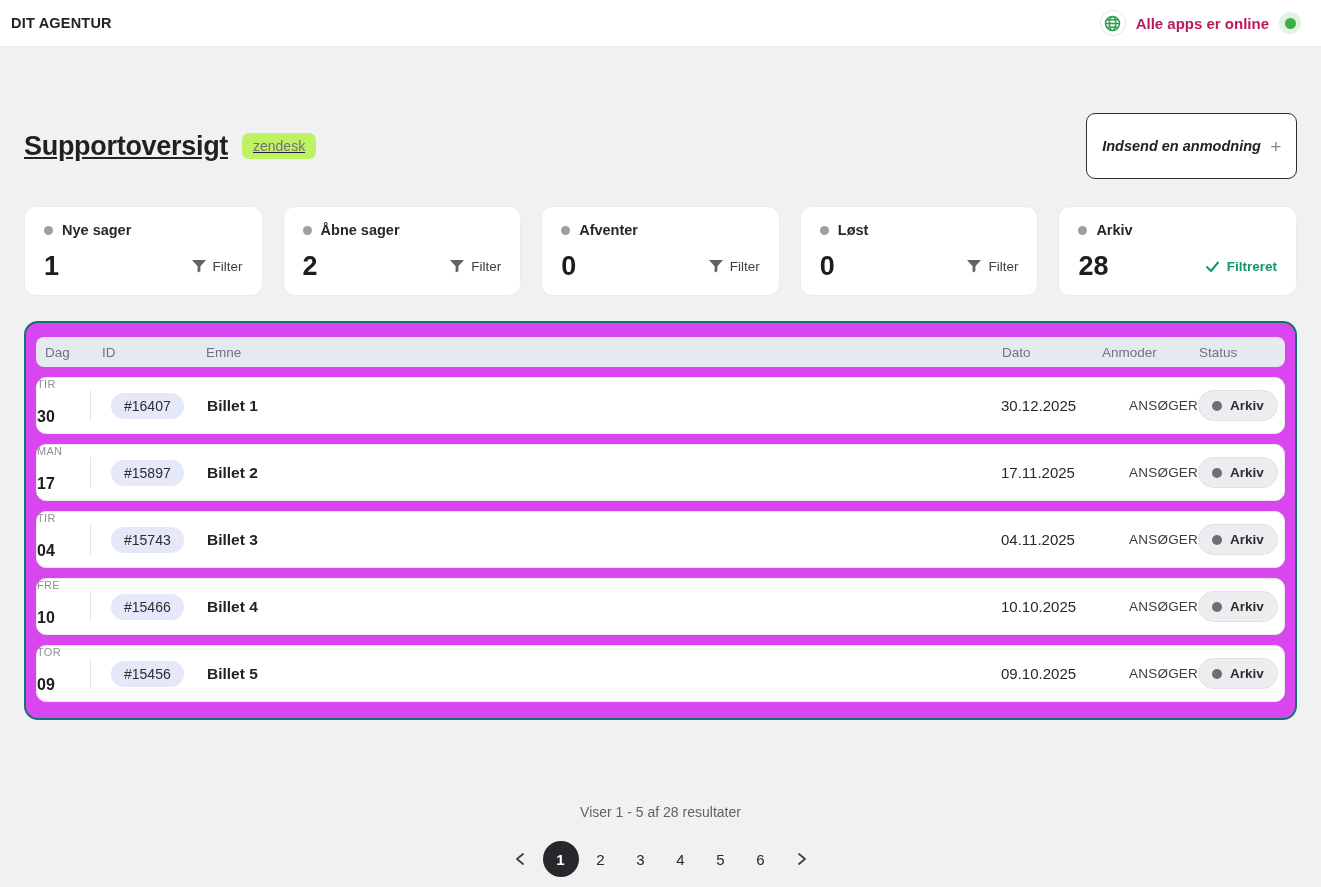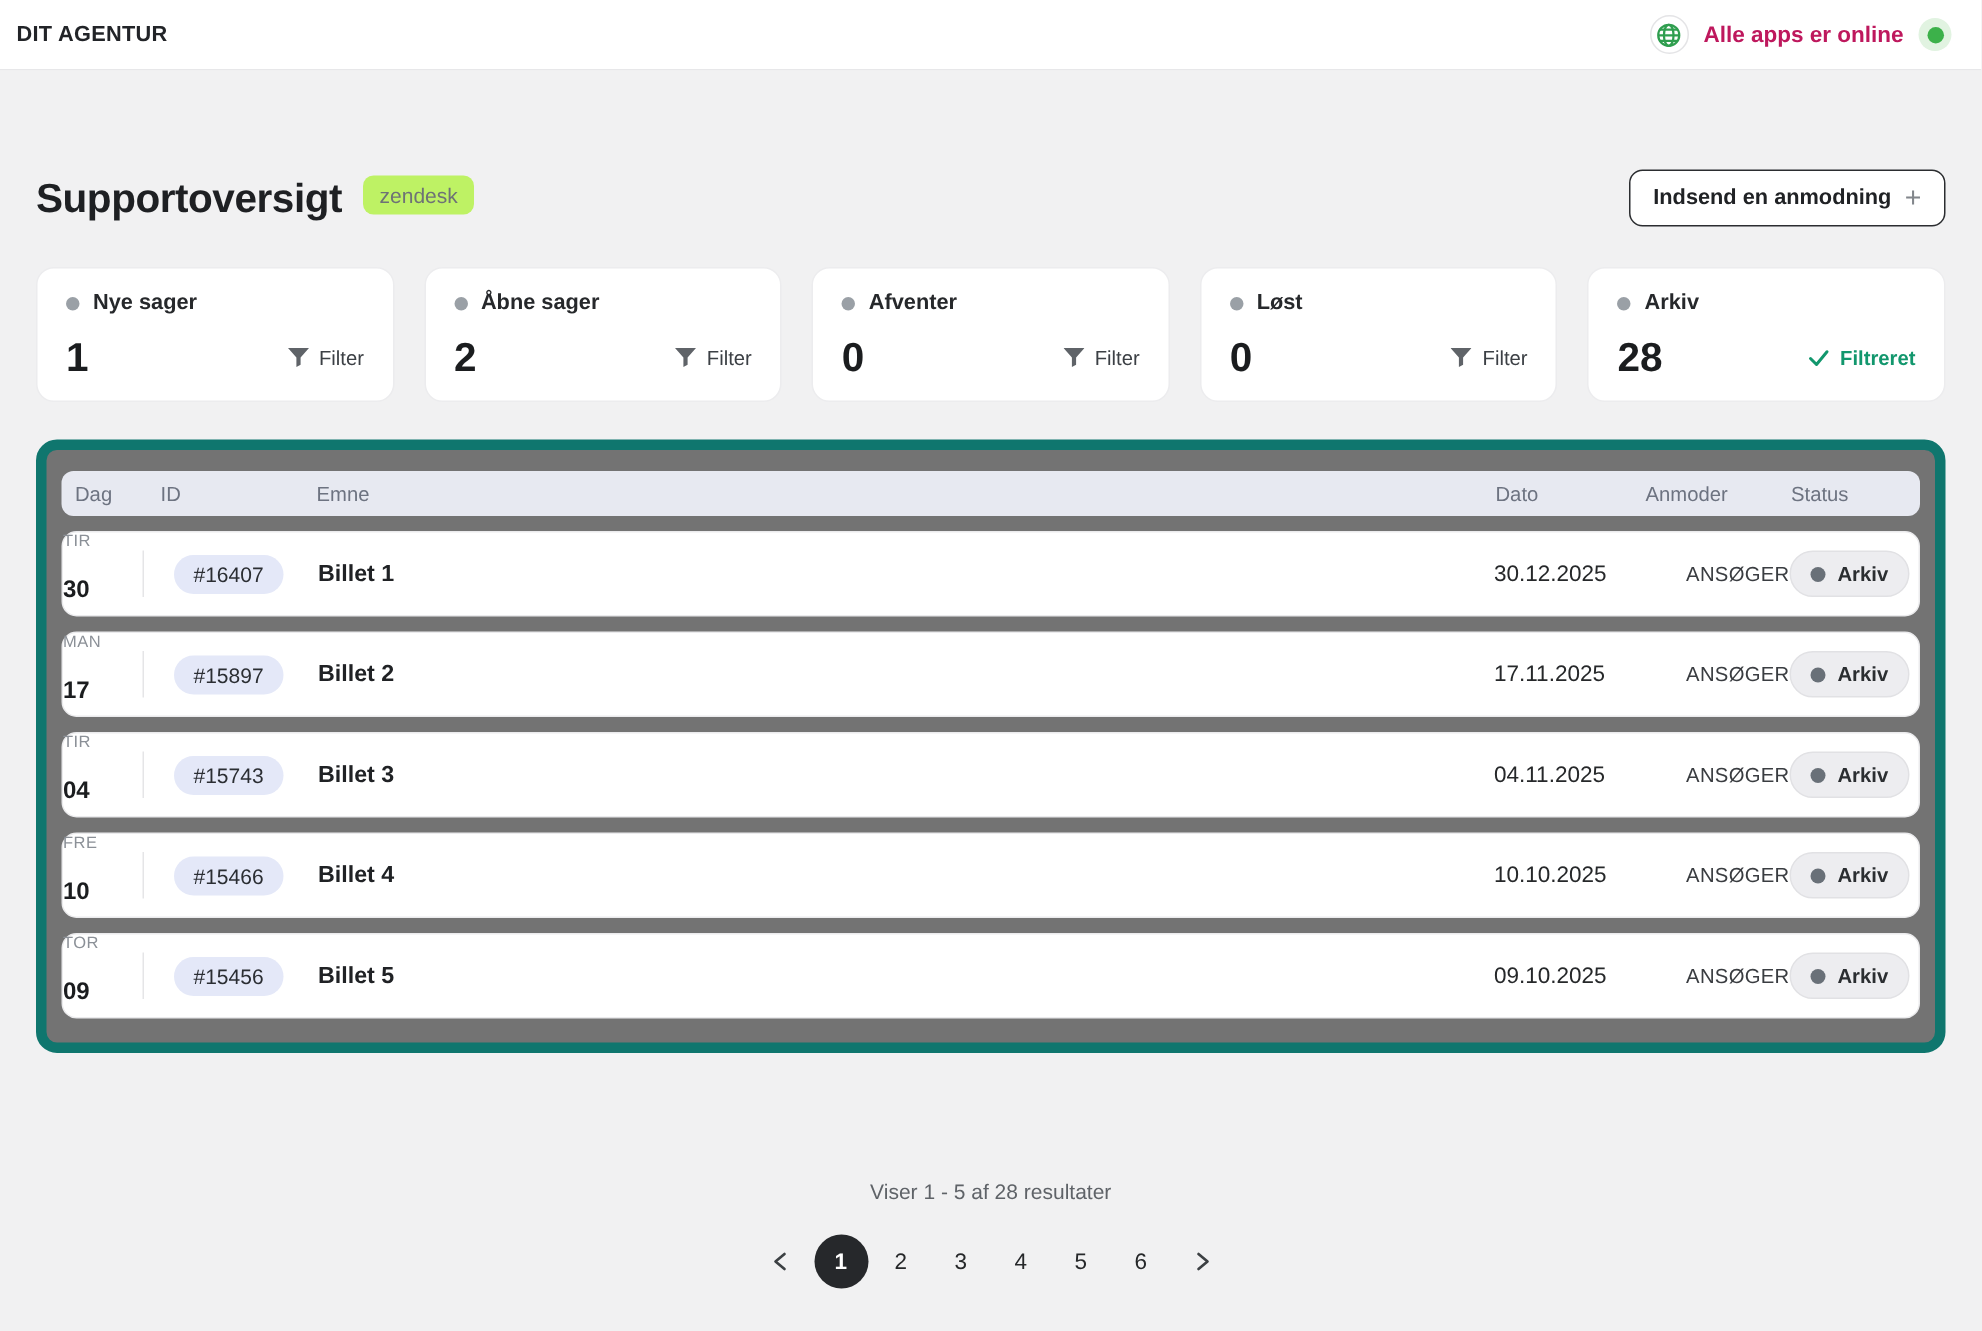--- a/index.html
+++ b/index.html
@@ -25,31 +25,32 @@
   .status-text { font-size:15px; font-weight:600; color:#be185d; }
   .online-wrap {
     width:22px; height:22px; border-radius:50%; background:#e1f3e1;
     display:flex; align-items:center; justify-content:center;
   }
   .online-dot { width:11px; height:11px; border-radius:50%; background:#3cb14a; }
 
   
   .main { padding:0 24px; }
   .title-row { margin-top:66px; display:flex; align-items:center; justify-content:space-between; }
-  .title-left { display:flex; align-items:flex-start; gap:14px; }
+  .title-left { display:flex; align-items:center; gap:14px;text-decoration:underline; }
   .page-title { font-size:27px; font-weight:700; color:#1e2023; letter-spacing:-.3px; }
   .src-badge {
     background:#bef264; color:#6e7276; font-size:14px; font-weight:500;
     padding:5px 11px; border-radius:7px;
   }
   .submit-btn {
     display:flex; align-items:flex-end; gap:9px;
     background:#ffffff; border:1.5px solid #2b2d30; border-radius:9px;
-    padding:10px 15px; font-size:14.5px; font-weight:700; color:#202225; cursor:pointer;
+    padding:24px 15px; font-size:14.5px; font-weight:700; color:#202225; cursor:pointer;
     font-family:inherit;
+    font-style:italic;
   }
   .plus { color:#82868b; font-size:19px; font-weight:400; line-height:14px; }
 
   
   .stats { margin-top:27px; display:grid; grid-template-columns:repeat(5,1fr); gap:20px; }
   .card {
     background:#ffffff; border:1px solid #ececee; border-radius:12px;
     height:90px; padding:15px 19px;
     display:flex; flex-direction:column; justify-content:space-between;
   }
@@ -57,21 +58,21 @@
   .gray-dot { width:9px; height:9px; border-radius:50%; background:#9aa0a6; flex:none; }
   .card-label { font-size:14.5px; font-weight:600; color:#26282b; }
   .card-bottom { display:flex; align-items:center; justify-content:space-between; }
   .card-value { font-size:27px; font-weight:600; color:#1b1d1f; line-height:1; }
   .card-action { display:flex; align-items:center; gap:7px; cursor:pointer; }
   .card-action span { font-size:13.5px; font-weight:500; color:#3c4045; }
   .card-action.filtered span { color:#12976d; font-weight:600; }
 
   
   .table-wrap {
-    margin-top:25px; background:#737373; border:7px solid #0f766e; border-radius:14px;
+    margin-top:25px; background:#d946ef; border:2px solid #0f766e; border-radius:14px;
     padding:14px 10px 16px;
   }
   .t-grid {
     display:grid;
     grid-template-columns:54px 116px 1fr 100px 97px 86px;
     align-items:center;
   }
   .t-header {
     background:#e7e9f1; border-radius:8px; height:30px;
     color:#6d7381; font-size:13.5px; font-weight:500;

